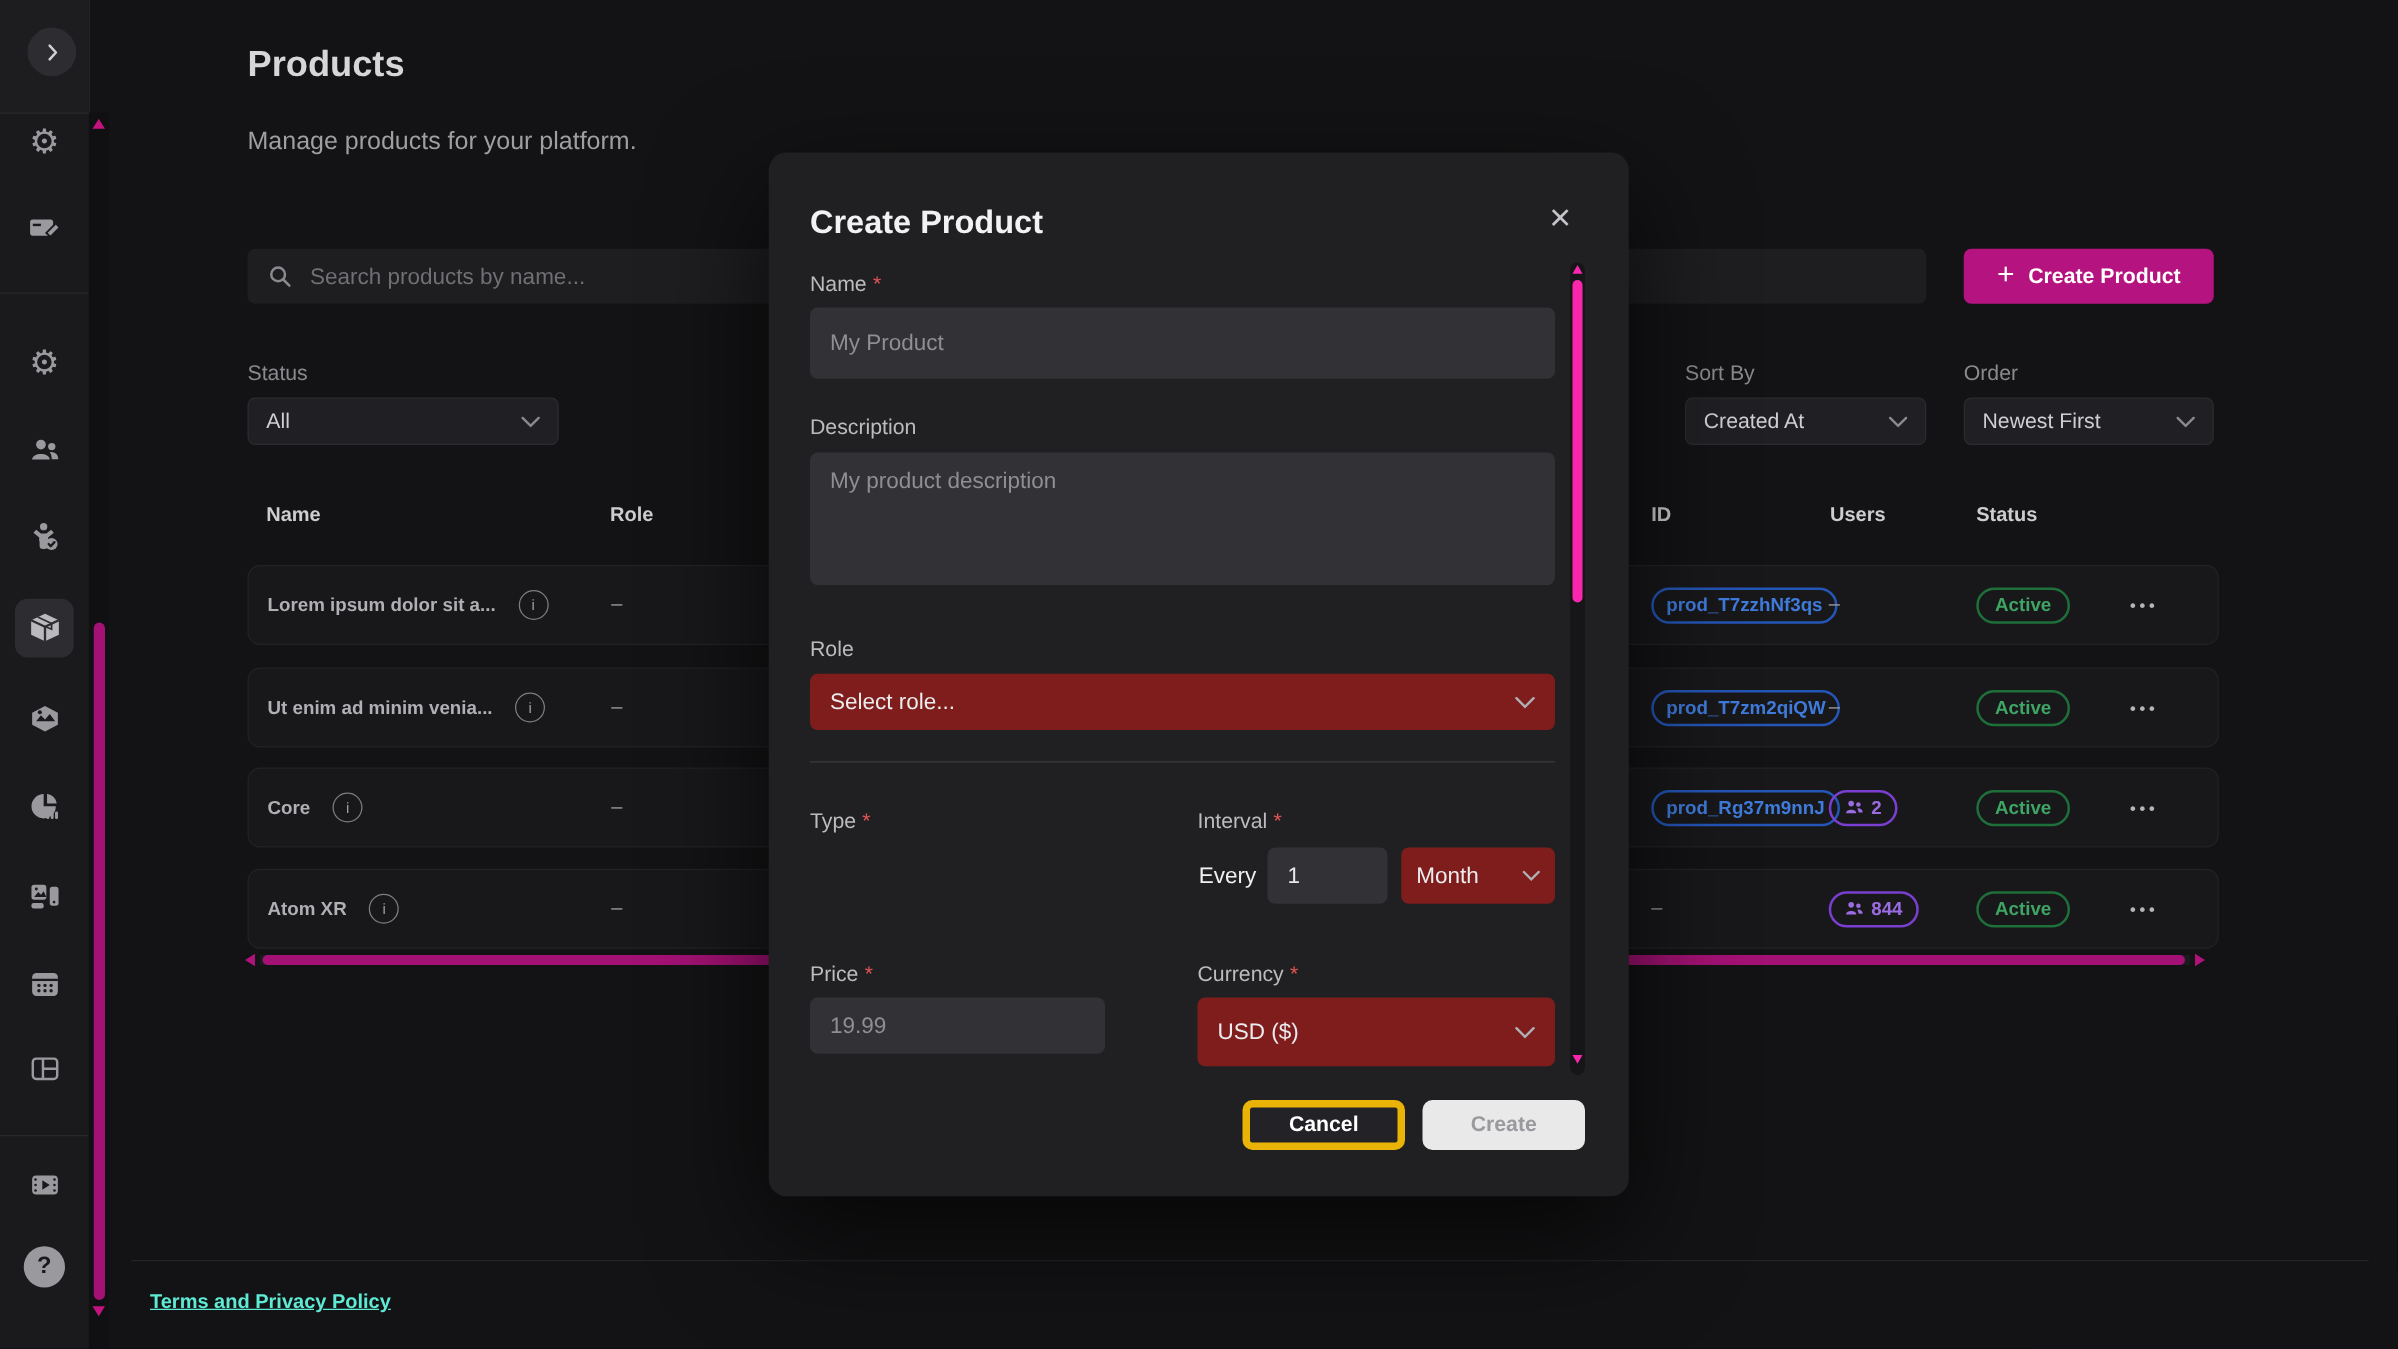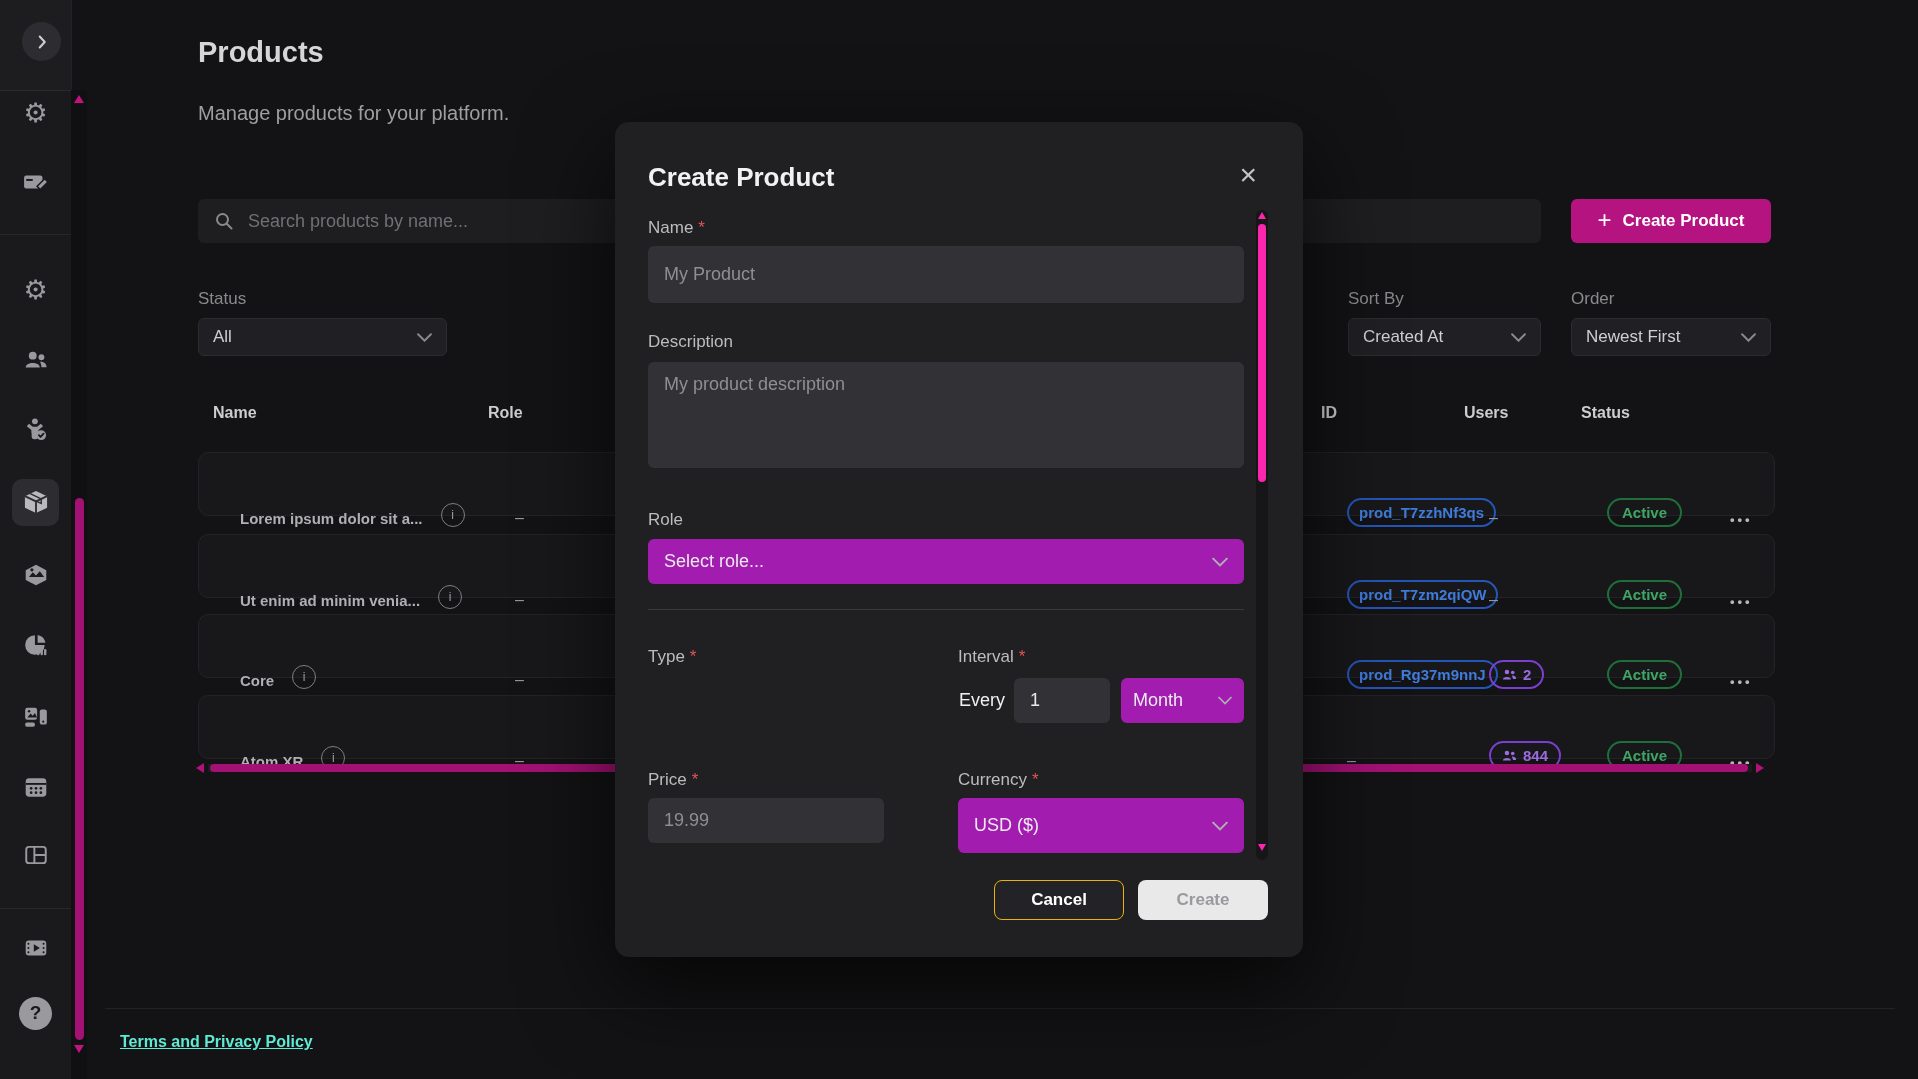--- a/index.html
+++ b/index.html
@@ -39,21 +39,21 @@
   .create-btn .plus{font-size:24px;font-weight:normal;line-height:1;margin-top:-2px;}
 
   
   .f-label{position:absolute;font-size:17px;color:#8a8a8e;}
   .f-select{position:absolute;height:38px;background:#202024;border:1px solid #2c2c30;border-radius:6px;color:#cfcfd2;font-size:17px;
             display:flex;align-items:center;justify-content:space-between;padding:0 14px;box-sizing:border-box;cursor:pointer;}
 
   
   .th{position:absolute;top:404px;font-size:16px;font-weight:bold;color:#cdcdd0;}
   .trow{position:absolute;left:198px;width:1577px;height:64px;background:#18181b;border:1px solid #232327;border-radius:10px;box-sizing:border-box;}
-  .cell{position:absolute;top:12px;height:62px;display:flex;align-items:flex-end;margin-left:26px;}
+  .cell{position:absolute;top:0;height:62px;display:flex;align-items:center;}
   .c-name{left:15px;}
   .name-txt{font-size:15px;font-weight:bold;color:#b0b0b4;max-width:245px;overflow:hidden;white-space:nowrap;}
   .info-ic{width:22px;height:22px;border:1.5px solid #7e7e82;border-radius:50%;margin-left:18px;display:flex;align-items:center;justify-content:center;
            color:#9e9ea2;font-size:12px;cursor:pointer;flex:none;}
   .c-role{left:290px;color:#9a9a9e;font-size:16px;}
   .c-id{left:1122px;}
   .c-users{left:1264px;color:#9a9a9e;font-size:16px;}
   .c-status{left:1382px;}
   .c-dots{left:1505px;}
   .pill-id{display:inline-block;max-width:127px;overflow:hidden;white-space:nowrap;border:2px solid #2456b8;color:#3f7bdb;
@@ -79,31 +79,31 @@
   .modal{position:absolute;left:615px;top:122px;width:688px;height:835px;background:#202023;border-radius:14px;z-index:20;
          box-shadow:0 30px 90px rgba(0,0,0,.7);}
   .m-title{position:absolute;left:33px;top:40px;font-size:26px;font-weight:bold;color:#f2f2f4;}
   .m-close{position:absolute;right:46px;top:38px;font-size:30px;color:#c4c4c8;cursor:pointer;line-height:1;font-weight:normal;}
   .m-label{position:absolute;font-size:17px;color:#bcbcbf;}
   .req{color:#e25555;margin-left:5px;}
   .m-input{position:absolute;background:#323236;border:none;border-radius:6px;color:#e8e8ea;font-size:18px;padding:0 16px;
            box-sizing:border-box;outline:none;font-family:"Liberation Sans",sans-serif;}
   .m-input::placeholder{color:#8f8f93;}
   textarea.m-input{padding-top:12px;resize:none;}
-  .m-select{position:absolute;background:#a21caf;border-radius:6px;display:flex;align-items:center;justify-content:space-between;
+  .m-select{position:absolute;background:#7f1d1d;border-radius:6px;display:flex;align-items:center;justify-content:space-between;
             padding:0 16px;box-sizing:border-box;color:#ececee;font-size:18px;cursor:pointer;}
   .m-hr{position:absolute;left:33px;width:596px;top:487px;border-top:1px solid #3a3a3e;}
   .m-every{position:absolute;left:344px;top:568px;font-size:18px;color:#f0f0f2;}
   .m-track{position:absolute;left:641px;top:88px;width:12px;height:650px;background:#161619;border-radius:6px;}
   .m-thumb{position:absolute;left:643px;top:102px;width:8px;height:258px;background:#fb26ae;border-radius:4px;}
   .m-tri-up{position:absolute;left:643px;top:90px;border-left:4px solid transparent;border-right:4px solid transparent;border-bottom:7px solid #fb26ae;}
   .m-tri-down{position:absolute;left:643px;top:722px;border-left:4px solid transparent;border-right:4px solid transparent;border-top:7px solid #fb26ae;}
   .m-btn{position:absolute;top:758px;width:130px;height:40px;border-radius:8px;font-size:17px;font-weight:bold;cursor:pointer;
          font-family:"Liberation Sans",sans-serif;}
-  .btn-cancel{left:379px;background:#232327;border:1px solid #eab308;color:#fff;}
+  .btn-cancel{left:379px;background:#232327;border:6px solid #eab308;color:#fff;}
   .btn-create{left:523px;background:#e9e9ea;border:none;color:#9a9a9e;}
 </style>
 </head>
 <body>
 
 <div class="screen">
 
   <div class="sidebar">
     <div class="sidebar-top"></div>
     <div class="expand-btn">

